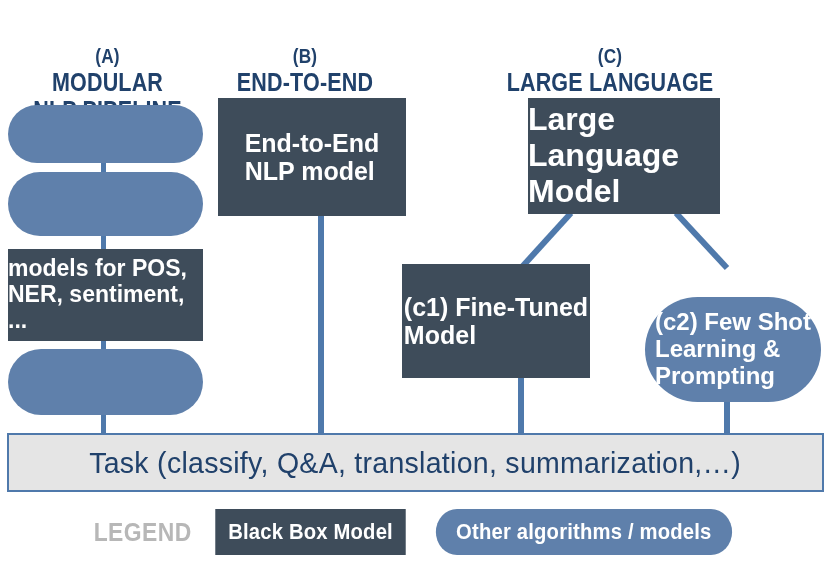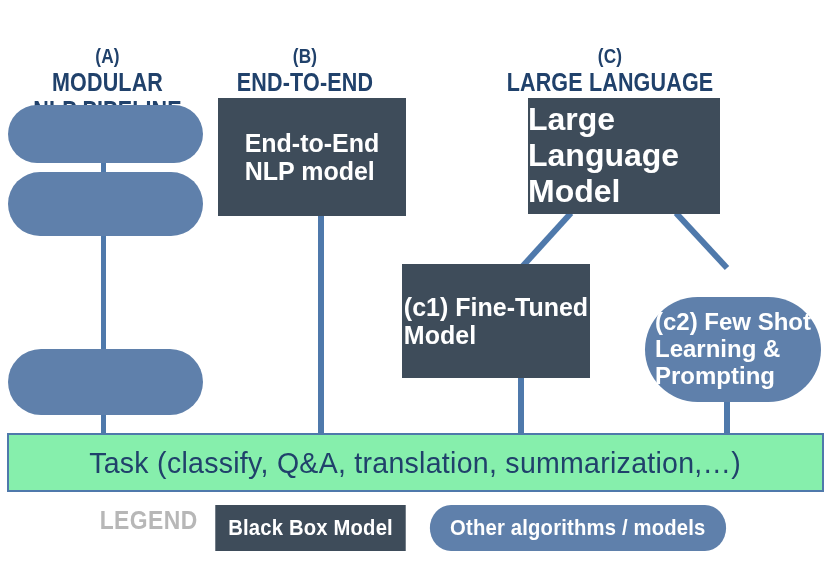--- a/index.html
+++ b/index.html
@@ -60,21 +60,21 @@
   }
   .diag {
     position: absolute;
     z-index: 1;
   }
 
   
   #task-bar {
     position: absolute;
     box-sizing: border-box;
-    background: #86efac;
+    background: #e5e5e5;
     border: 2px solid #4f79ab;
     display: flex;
     align-items: center;
     justify-content: center;
     z-index: 4;
   }
   #task-bar .label {
     color: #20416b;
     font-family: "Liberation Sans Narrow", "Liberation Sans", sans-serif;
     font-size: 30px;
@@ -83,23 +83,23 @@
   }
 
   
   #legend {
     position: absolute;
     left: 0;
     top: 505px;
     width: 831px;
     height: 54px;
     display: flex;
-    align-items: flex-start;
+    align-items: center;
     justify-content: center;
-    gap: 3px;
+    gap: 9px;
     z-index: 4;
   }
   #legend .legend-word {
     color: #b7b7b7;
     font-family: "Liberation Sans Narrow", "Liberation Sans", sans-serif;
     font-weight: bold;
     font-size: 26px;
     letter-spacing: 0.5px;
     transform: scaleX(0.88);
   }
@@ -142,20 +142,22 @@
     <span>LARGE LANGUAGE
 MODELS</span>
   </div>
 
   <div class="connector" style="left:101px; top:150px; width:5px; height:290px;"></div>
 
   <div class="node blue pill" style="left:8px; top:105px; width:195px; height:58px; font-size:21px;"></div>
 
   <div class="node blue pill" style="left:8px; top:172px; width:195px; height:64px; font-size:21px;"></div>
 
+  <div class="node dark" style="left:8px; top:249px; width:195px; height:92px; font-size:23px;">models for POS,
+NER, sentiment, ...</div>
 
   <div class="node blue pill" style="left:8px; top:349px; width:195px; height:66px; font-size:21px;"></div>
 
   <div class="connector" style="left:318px; top:200px; width:6px; height:240px;"></div>
 
   <div class="node dark" style="left:218px; top:98px; width:188px; height:118px; font-size:25px;">End-to-End
 NLP model</div>
 
   <svg class="diag" style="left:0px; top:0px;" width="831" height="564">
     <line x1="571" y1="213" x2="521" y2="268" stroke="#4f79ab" stroke-width="6"></line>

